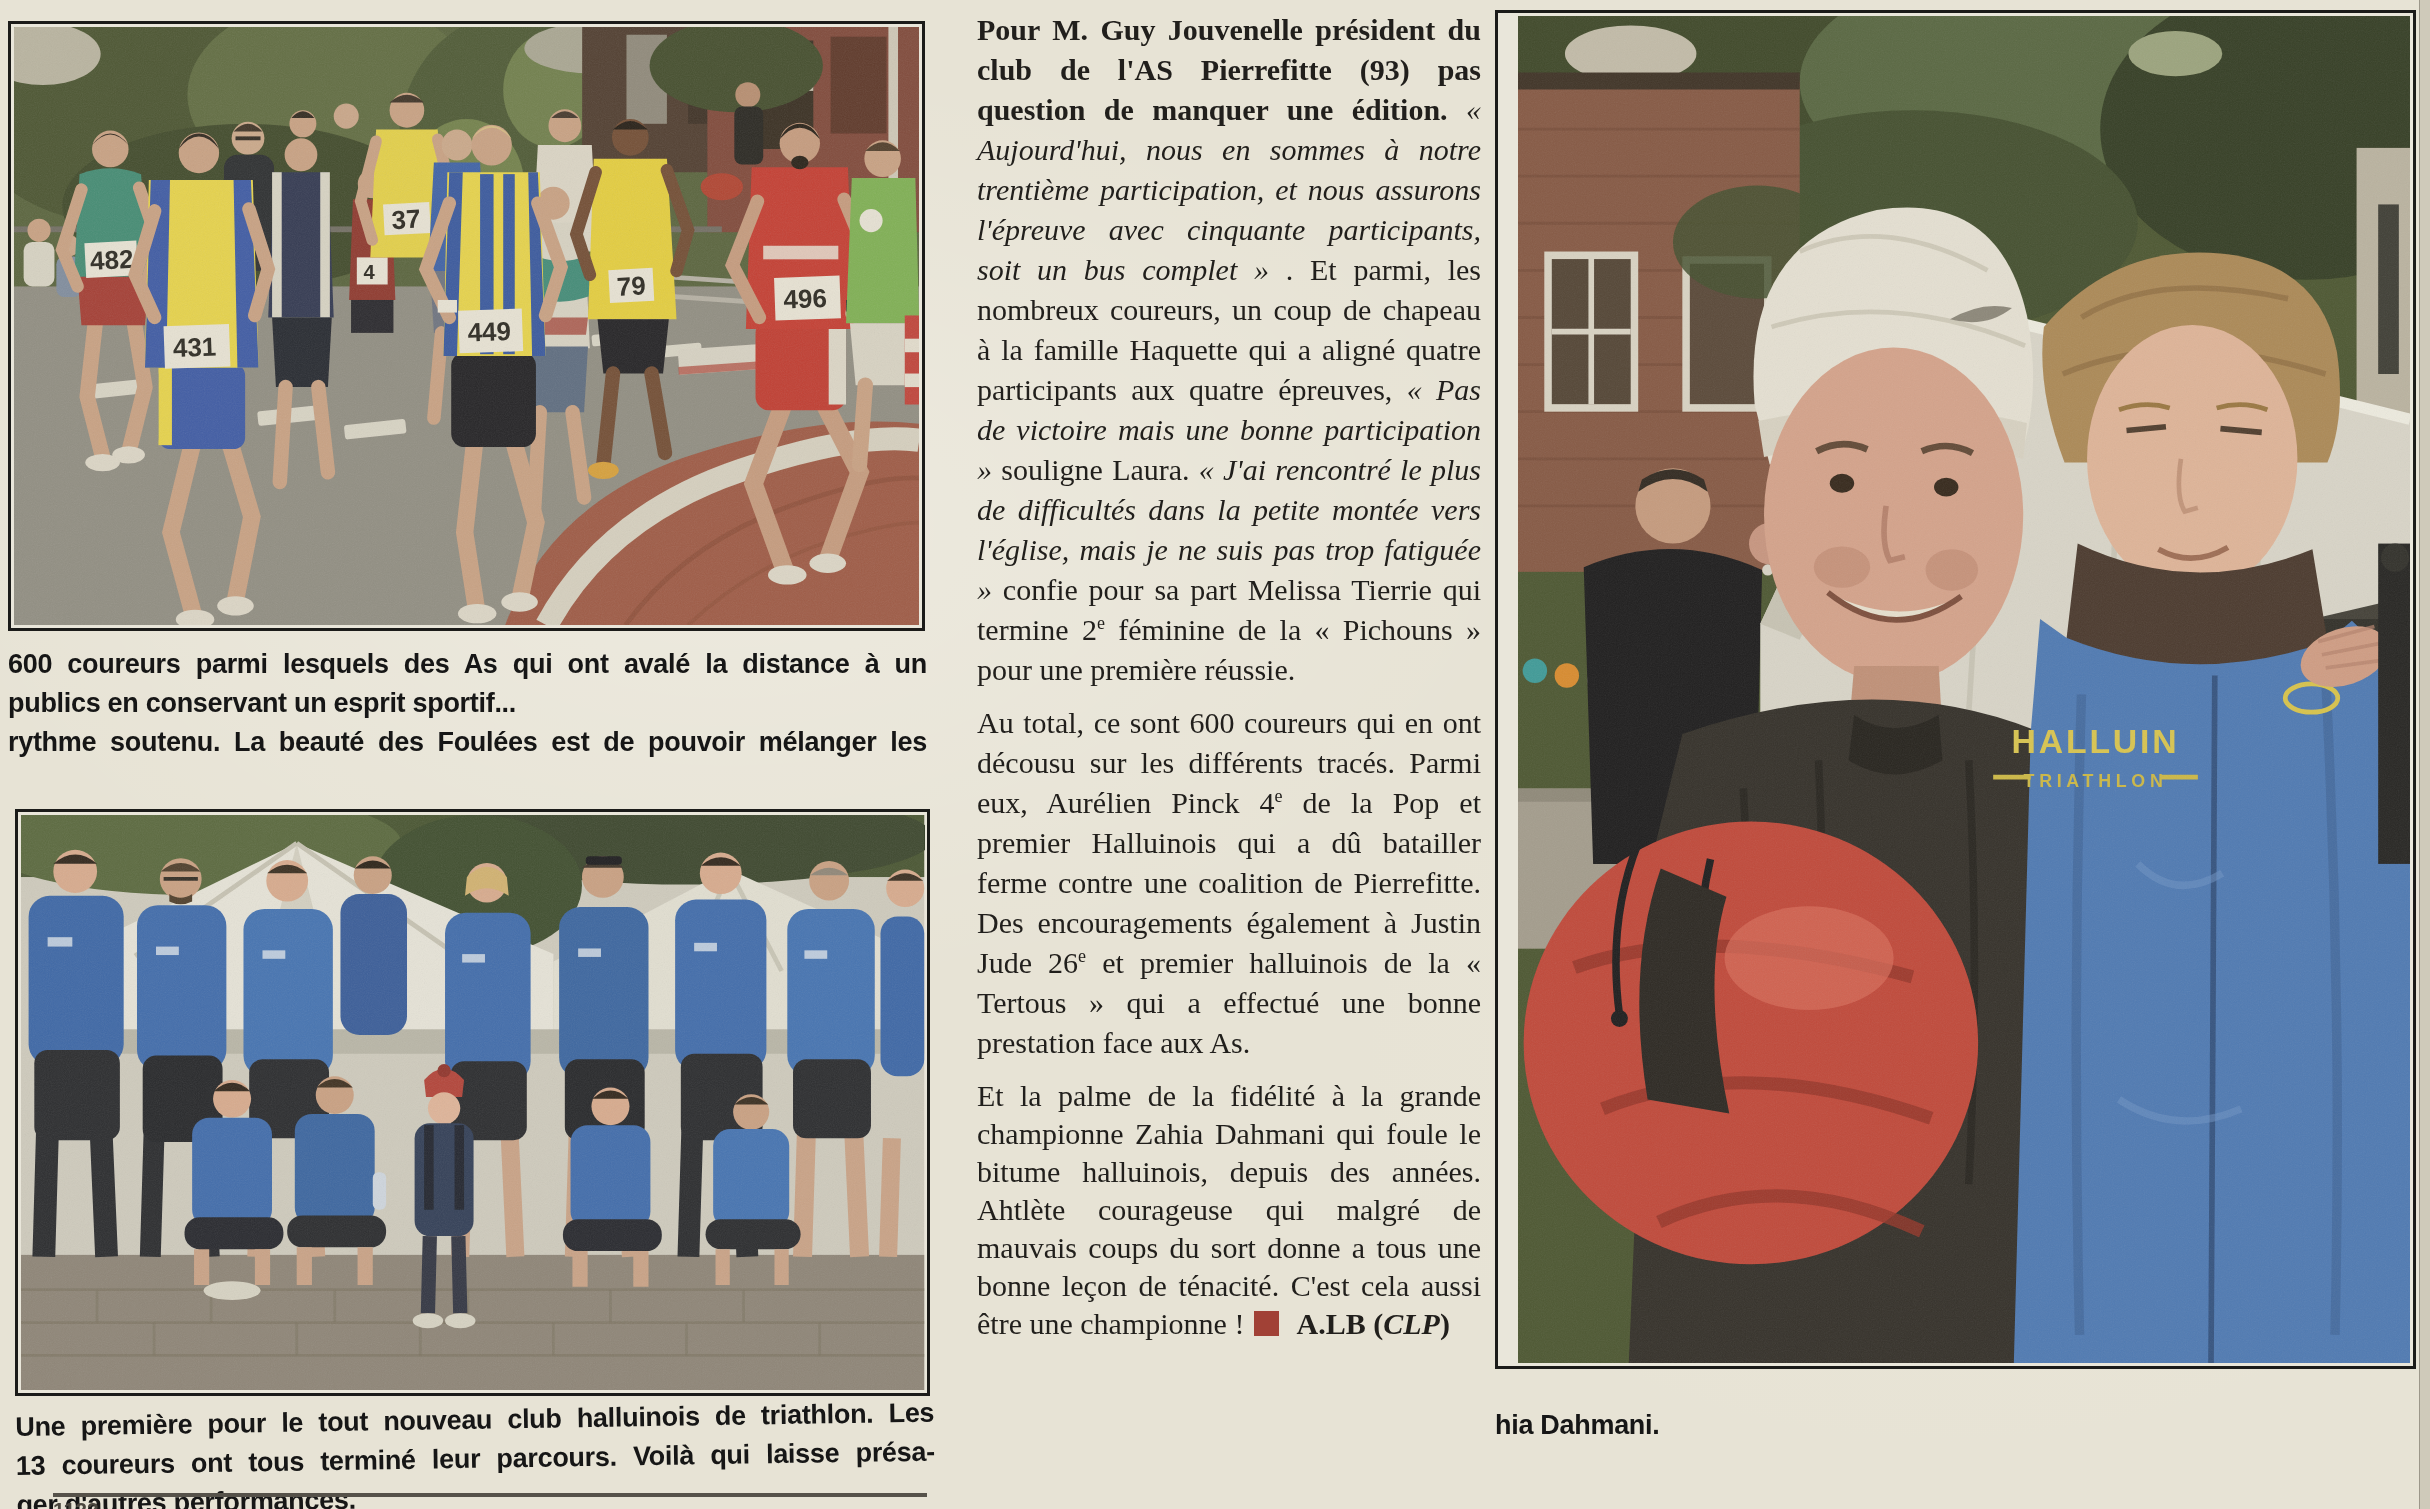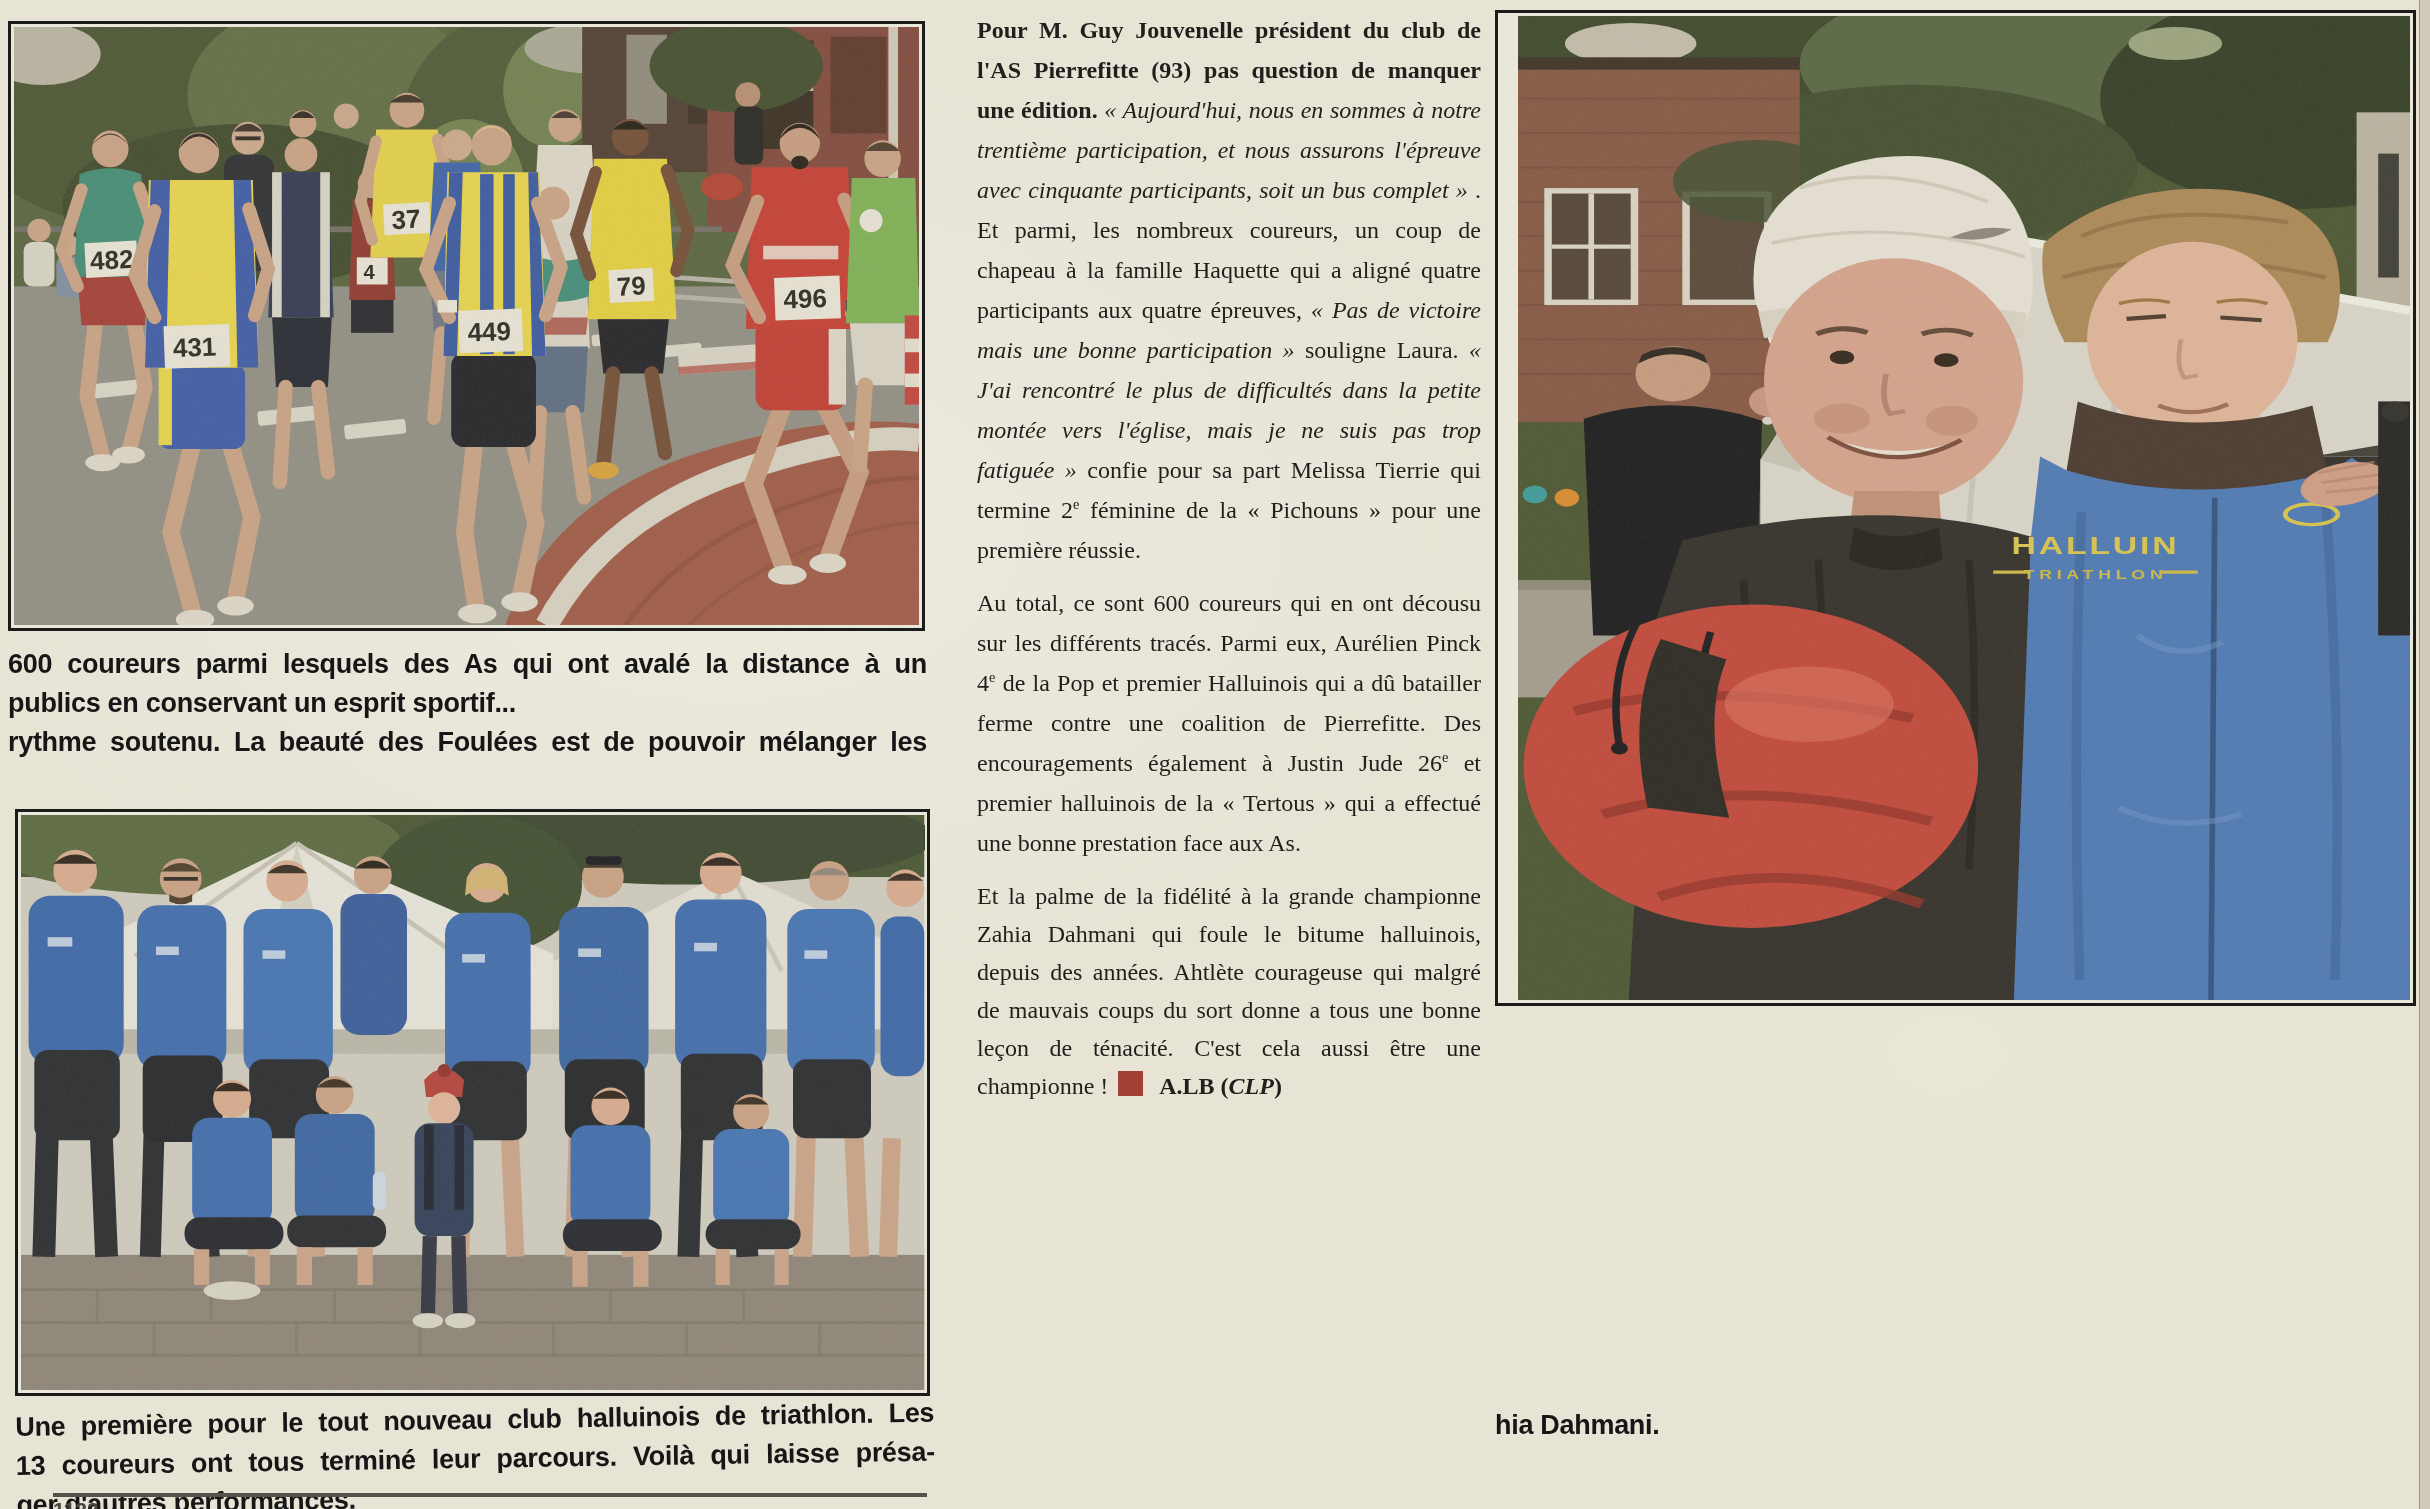--- a/index.html
+++ b/index.html
@@ -20,21 +20,21 @@
   .caption{
     position:absolute;
     font-family:"Liberation Sans", sans-serif;
     font-weight:700;font-size:27px;line-height:39px;
     color:#161616;letter-spacing:-0.3px;
   }
   .cap-line{text-align:justify;text-align-last:justify;white-space:normal;}
   .cap-line.last{text-align-last:left;}
   .article{
     position:absolute;left:977px;top:9.7px;width:504px;
-    font-size:24px;line-height:40px;text-align:justify;color:#211f1c;
+    font-size:30px;line-height:40px;text-align:justify;color:#211f1c;
   }
   .article p{margin:0 0 13.5px 0;}
   .article p.tight{line-height:38px;margin-bottom:8px;}
   .b{font-weight:700;}
   .i{font-style:italic;}
   .sup{vertical-align:super;font-size:0.6em;line-height:0;}
   .endsq{
     display:inline-block;width:25px;height:25px;margin:0 11.6px 0 9.7px;
     vertical-align:-1.9px;background:#a14136;
   }
@@ -481,21 +481,21 @@
     <span> confie pour sa part Melissa Tierrie qui termine 2</span><span class="sup">e</span><span> féminine de la « Pichouns » pour une première réussie.</span>
   </p>
   <p>
     <span>Au total, ce sont 600 coureurs qui en ont décousu sur les différents tracés. Parmi eux, Aurélien Pinck 4</span><span class="sup">e</span><span> de la Pop et premier Halluinois qui a dû batailler ferme contre une coalition de Pierrefitte. Des encouragements également à Justin Jude 26</span><span class="sup">e</span><span> et premier halluinois de la « Tertous » qui a effectué une bonne prestation face aux As.</span>
   </p>
   <p class="tight">
     <span>Et la palme de la fidélité à la grande championne Zahia Dahmani qui foule le bitume halluinois, depuis des années. Ahtlète courageuse qui malgré de mauvais coups du sort donne a tous une bonne leçon de ténacité. C'est cela aussi être une championne !</span><span class="endsq" style="background:#a14136"></span><span class="sig"><span class="b"> A.LB (</span><span class="b i">CLP</span><span class="b">)</span></span>
   </p>
 </div>
 
-<figure class="photo" style="left:1495px;top:9.7px;width:921px;height:996px;padding-left:20px;">
+<figure class="photo" style="left:1495px;top:9.7px;width:921px;height:1359px;padding-left:20px;">
   <svg viewBox="0 0 950 1430" preserveAspectRatio="none">
     <defs>
       <filter id="f3" x="0" y="0" width="100%" height="100%">
         <feTurbulence type="fractalNoise" baseFrequency="0.85" numOctaves="2" result="n"></feTurbulence>
         <feColorMatrix in="n" type="saturate" values="0"></feColorMatrix>
         <feComponentTransfer>
             <feFuncA type="linear" slope="0.2" intercept="0"></feFuncA>
           </feComponentTransfer>
         <feComposite operator="in" in2="SourceGraphic"></feComposite>
       </filter>

